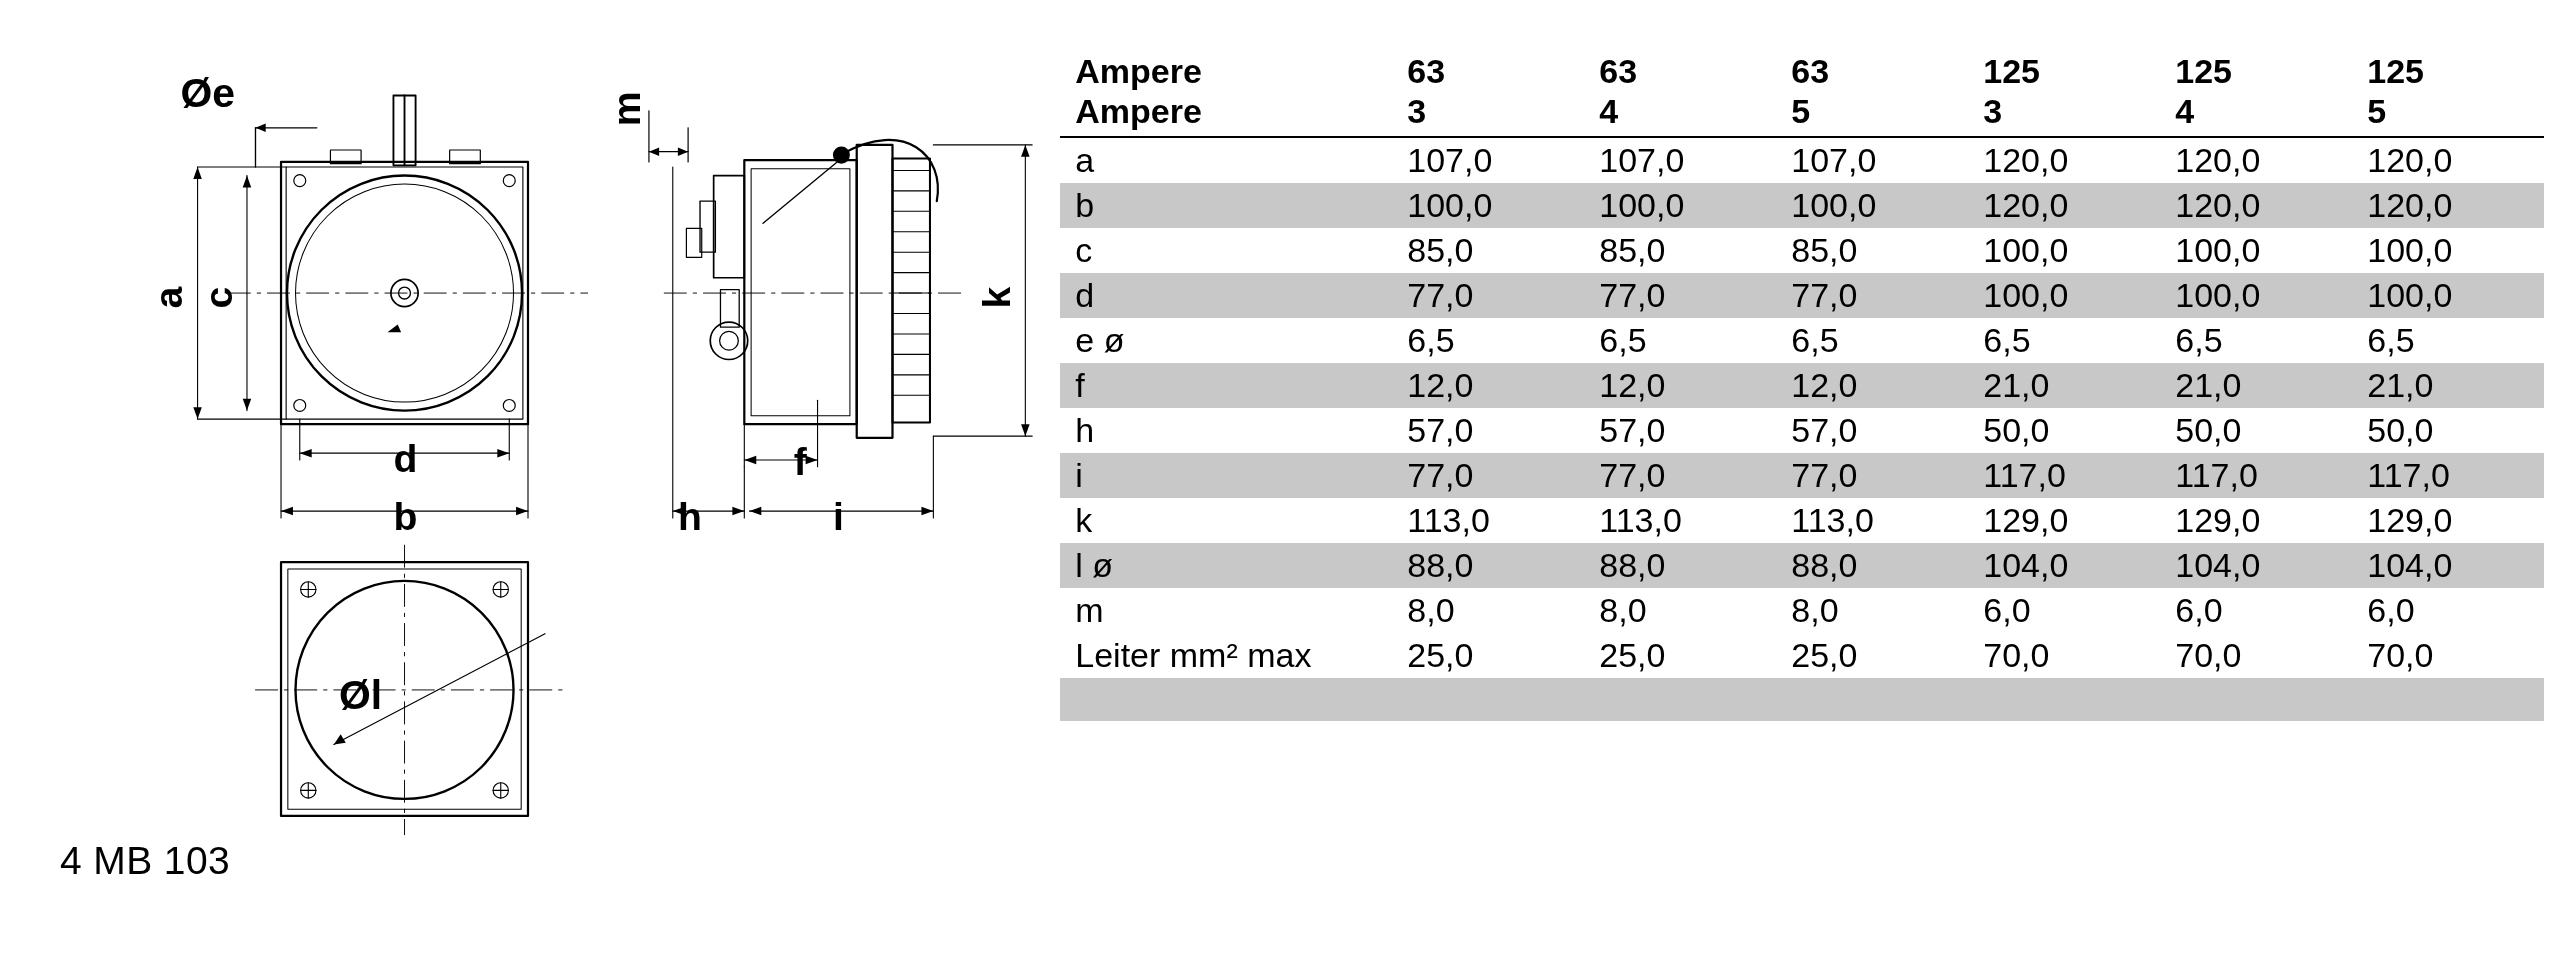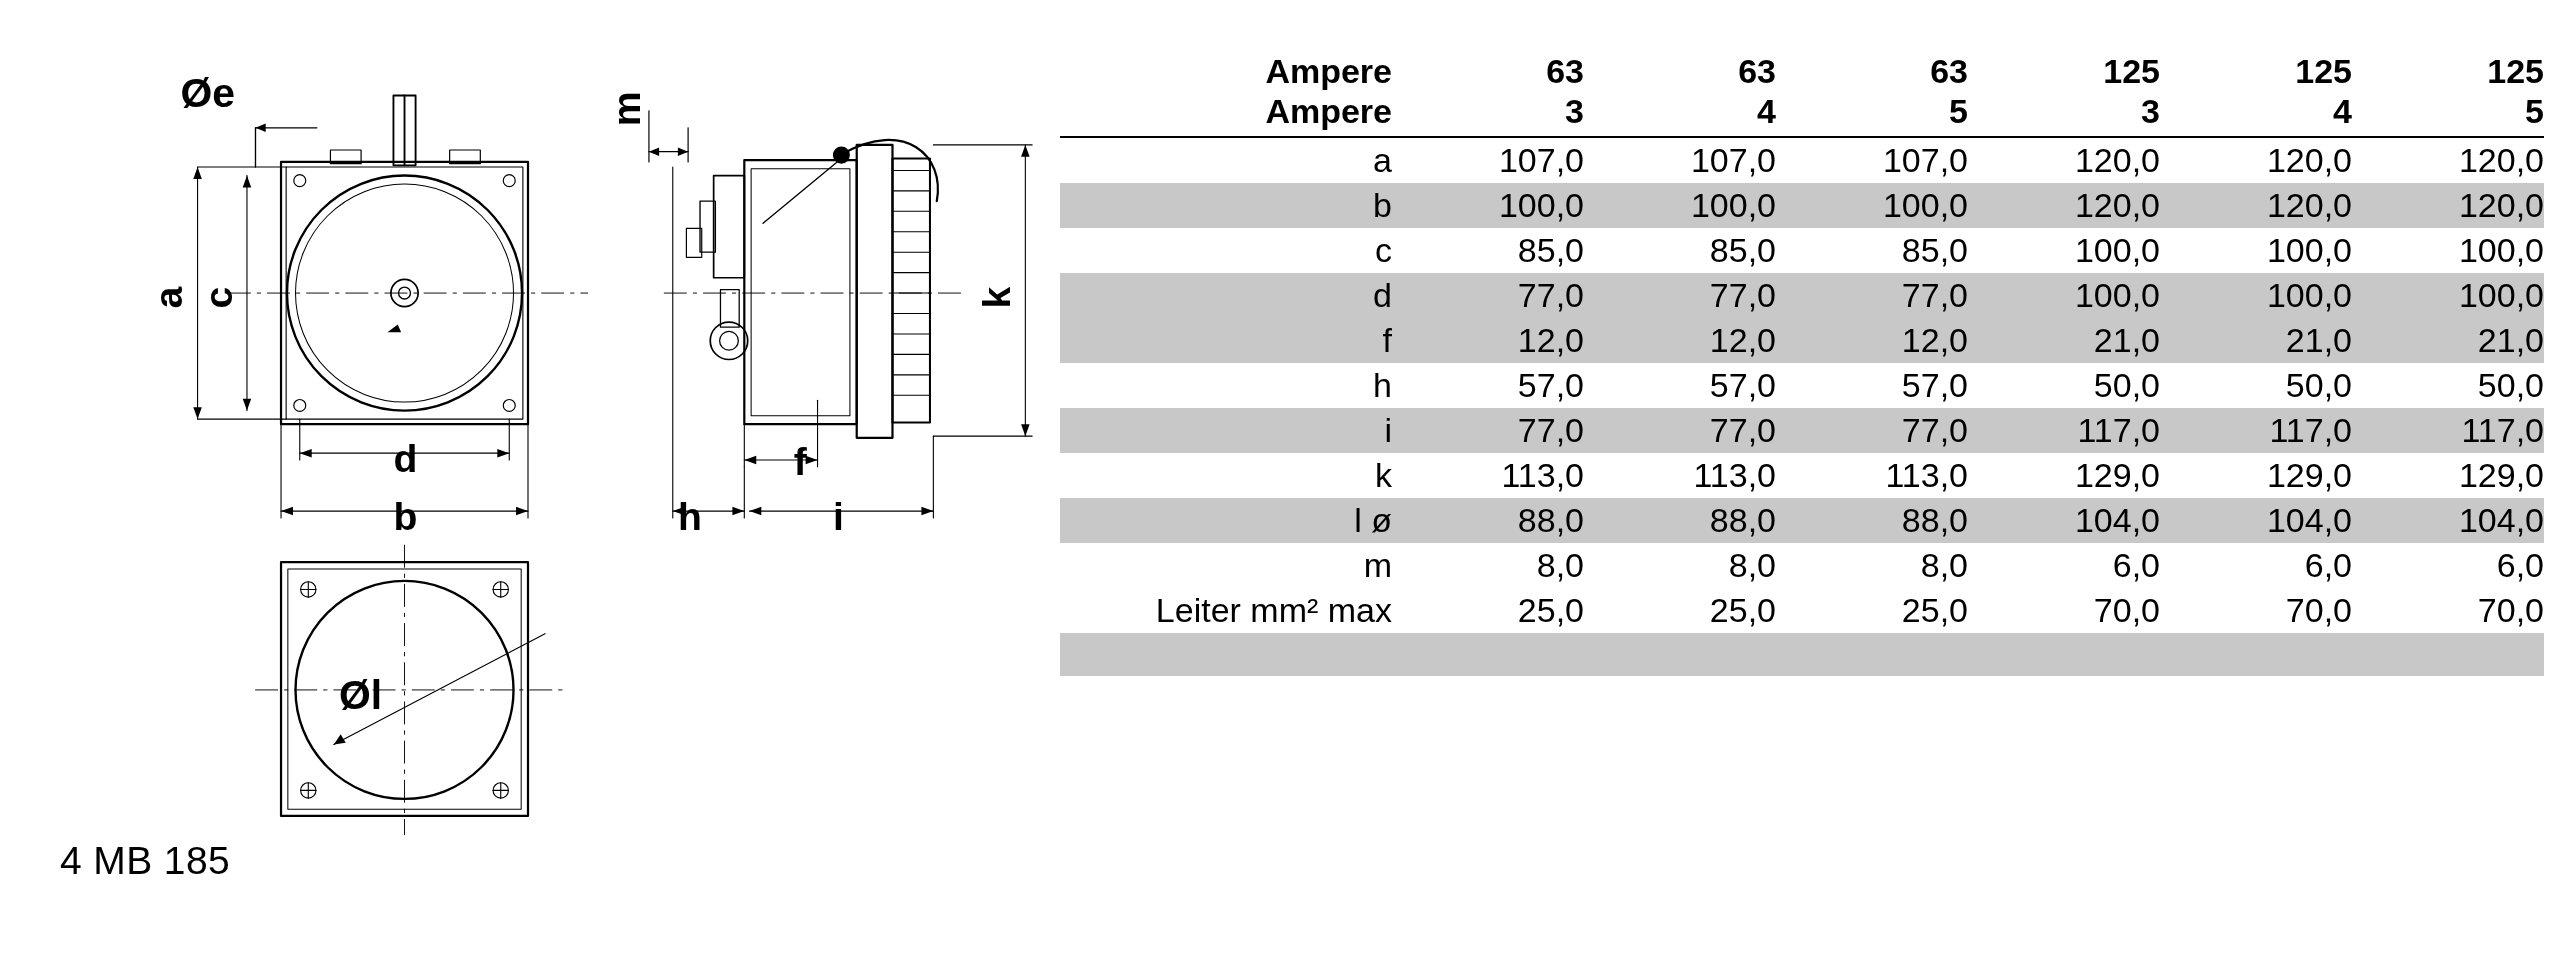--- a/index.html
+++ b/index.html
@@ -39,21 +39,20 @@
     letter-spacing: 0.4px;
     color: #000;
   }
 
   
   .table-wrap {
     position: absolute;
     left: 1060px;
     top: 51px;
     width: 1482px;
-    text-align: right;
   }
 
   table.specs {
     border-collapse: collapse;
     width: 1482px;
     table-layout: fixed;
   }
 
   table.specs td {
     font-size: 34px;
@@ -270,21 +269,21 @@
 
         <g stroke-width="1.1" stroke-dasharray="26 8 4 8">
           <line x1="300" y1="810" x2="660" y2="810"></line>
           <line x1="475" y1="640" x2="475" y2="980"></line>
         </g>
 
         <text x="398" y="832" font-family="Liberation Sans, sans-serif" font-size="48" font-weight="bold" fill="#000" stroke="none">Øl</text>
       </g>
     </svg>
 
-    <div class="part-code">4 MB 185</div>
+    <div class="part-code">4 MB 103</div>
   </div>
 
   <div class="table-wrap">
     <table class="specs">
       <colgroup>
         <col class="label-col">
         <col class="val-col">
           <col class="val-col">
           <col class="val-col">
         <col class="val-col">
@@ -351,20 +350,29 @@
           </tr>
           <tr class="shaded">
             <td class="lbl">d</td>
             <td class="val">77,0</td>
             <td class="val">77,0</td>
             <td class="val">77,0</td>
             <td class="val">100,0</td>
             <td class="val">100,0</td>
             <td class="val">100,0</td>
           </tr>
+          <tr>
+            <td class="lbl">e ø</td>
+            <td class="val">6,5</td>
+            <td class="val">6,5</td>
+            <td class="val">6,5</td>
+            <td class="val">6,5</td>
+            <td class="val">6,5</td>
+            <td class="val">6,5</td>
+          </tr>
           <tr class="shaded">
             <td class="lbl">f</td>
             <td class="val">12,0</td>
             <td class="val">12,0</td>
             <td class="val">12,0</td>
             <td class="val">21,0</td>
             <td class="val">21,0</td>
             <td class="val">21,0</td>
           </tr>
           <tr>

